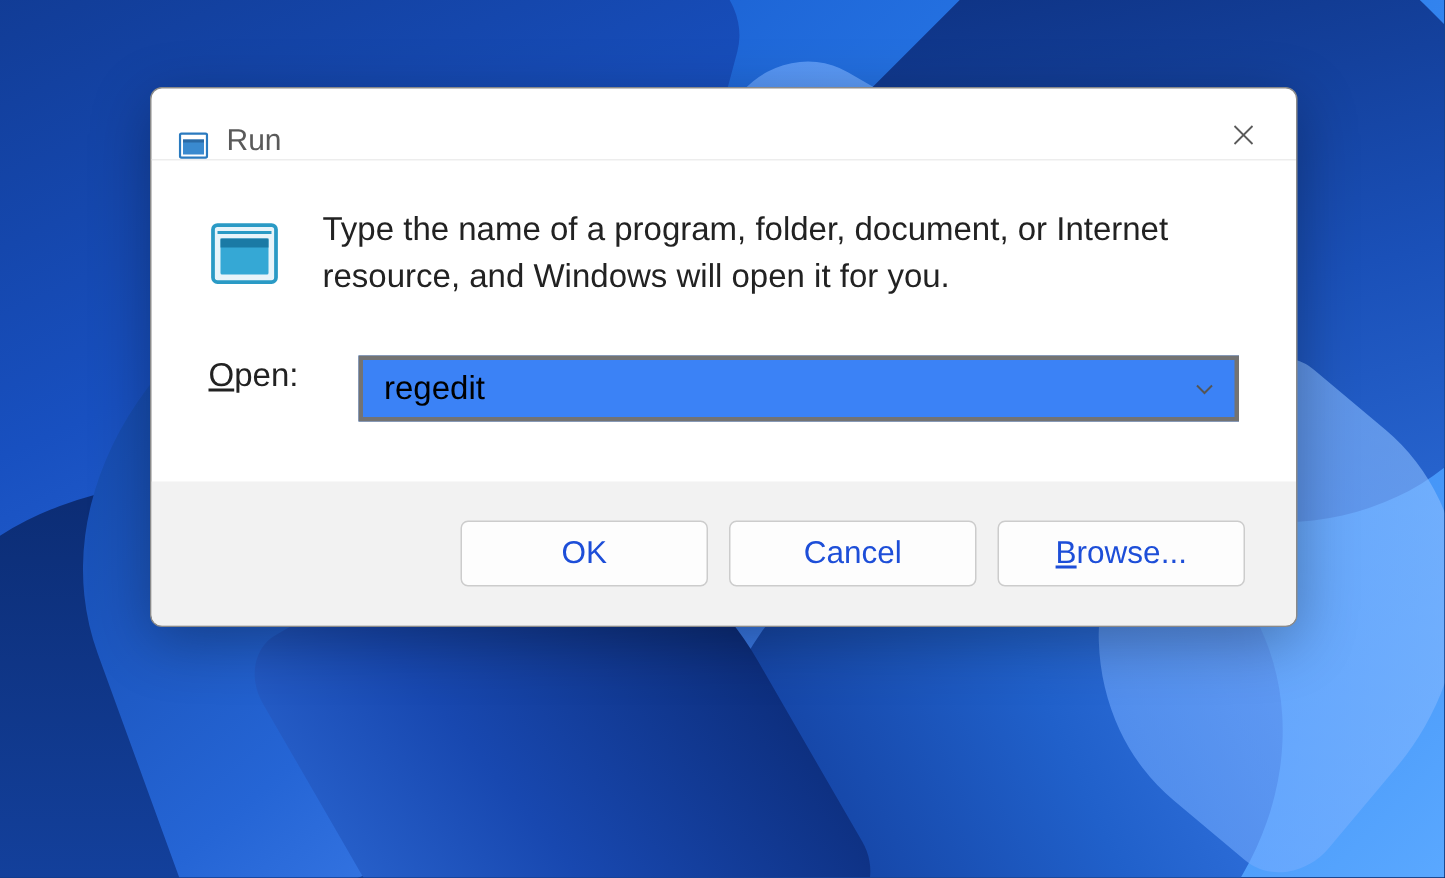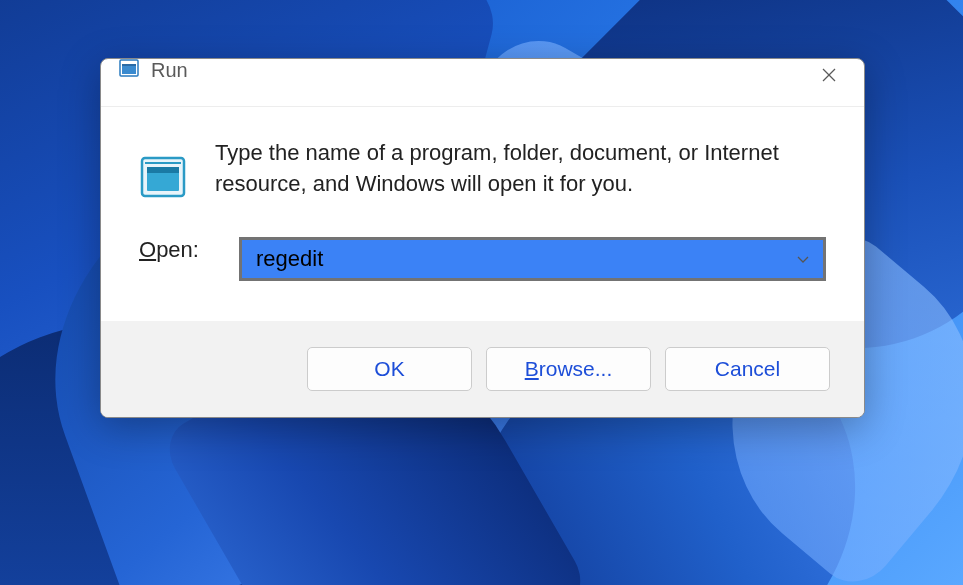--- a/index.html
+++ b/index.html
@@ -46,21 +46,21 @@
       background: #ffffff;
       border: 1px solid #8a8a8a;
       border-radius: 8px;
       box-shadow: 0 10px 40px rgba(0,0,0,0.3);
       overflow: hidden;
     }
     
     .titlebar {
       height: 48px;
       display: flex;
-      align-items: flex-start;
+      align-items: flex-end;
       padding: 0 14px 0 18px;
       border-bottom: 1px solid #ededed;
     }
     
     .titlebar-icon {
       width: 20px;
       height: 18px;
       margin-right: 12px;
       display: flex;
       align-items: center;
@@ -93,21 +93,21 @@
       width: 16px;
       height: 16px;
     }
     
     .body-area {
       padding: 30px 38px 40px 38px;
     }
     
     .info-row {
       display: flex;
-      align-items: flex-end;
+      align-items: center;
       gap: 28px;
       margin-bottom: 38px;
     }
     
     .run-icon {
       width: 48px;
       height: 44px;
       flex-shrink: 0;
       margin-top: 2px;
     }
@@ -254,18 +254,18 @@
           <svg viewBox="0 0 14 14">
             <polyline points="2,5 7,10 12,5" fill="none" stroke="currentColor" stroke-width="1.3"></polyline>
           </svg>
         </div>
       </div>
     </div>
   </div>
 
   <div class="button-bar">
     <button class="btn">OK</button>
+    <button class="btn">Cancel</button>
     <button class="btn">
         <span><span class="ul">B</span><span>rowse...</span></span>
       </button>
-    <button class="btn">Cancel</button>
   </div>
 </div>
 
 </body></html>

